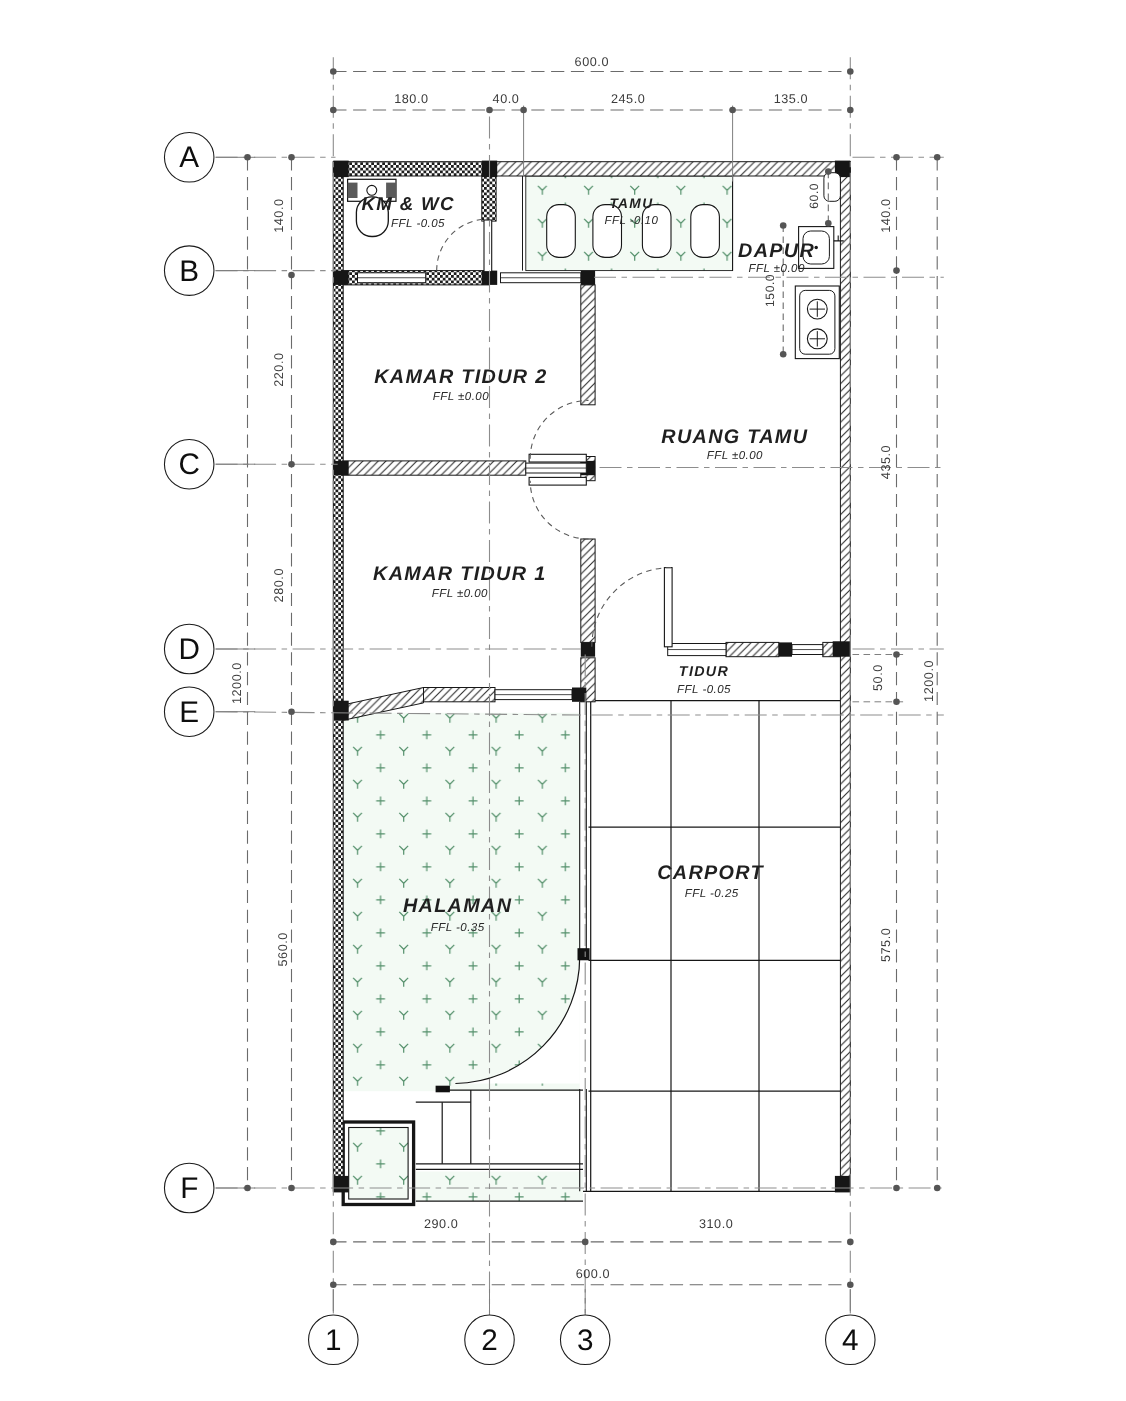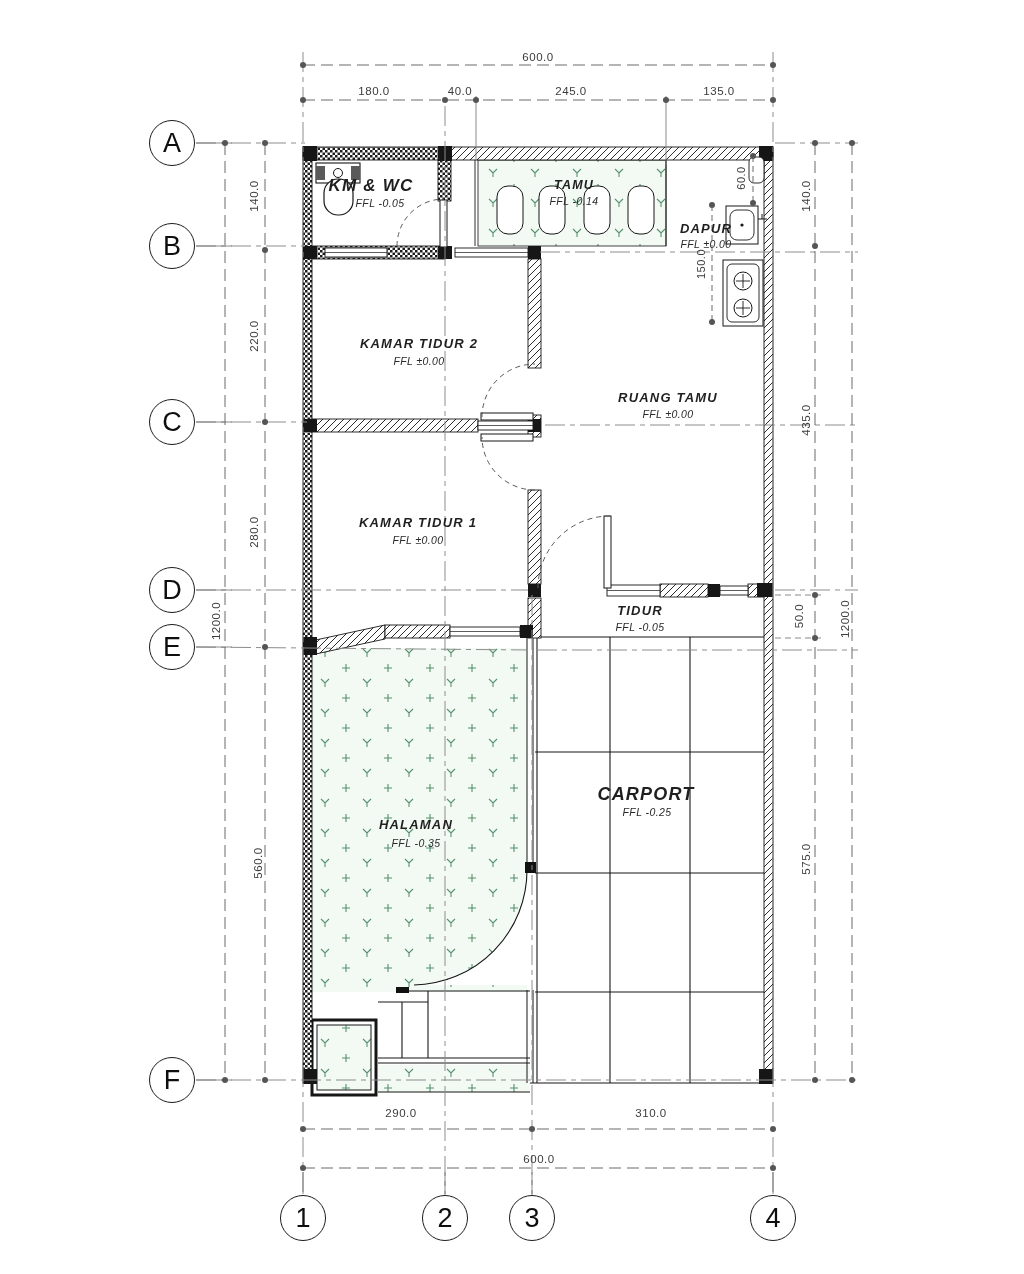--- a/index.html
+++ b/index.html
@@ -2,21 +2,21 @@
 <html><head>
 <meta charset="utf-8">
 <style>
   html,body{margin:0;padding:0;background:#ffffff;}
   #sheet{position:relative;width:1024px;height:1274px;background:#fff;overflow:hidden;
          font-family:"Liberation Sans",sans-serif;}
   #plan-svg{position:absolute;left:0;top:0;}
   .lbl{position:absolute;transform:translate(-50%,-50%);white-space:nowrap;color:#2e2e2e;}
   .rot{transform:translate(-50%,-50%) rotate(-90deg);}
   .dim{font-size:11.5px;color:#3c3c3c;letter-spacing:.5px;}
-  .room{font-style:italic;font-weight:bold;color:#1f1f1f;letter-spacing:1.2px;font-size:13px;}
+  .room{font-style:italic;font-weight:bold;color:#1f1f1f;letter-spacing:1.2px;font-size:18px;}
   .ffl{font-style:italic;color:#2a2a2a;letter-spacing:.4px;font-size:10.5px;text-align:center;}
   .sm{font-size:11px;}
   .bub{position:absolute;width:44px;height:44px;border:1.6px solid #1c1c1c;border-radius:50%;
        background:#fff;display:flex;align-items:center;justify-content:center;
        font-size:27px;color:#0e0e0e;transform:translate(-50%,-50%);}
 </style>
 </head>
 <body>
 
 <div id="sheet">
@@ -294,21 +294,21 @@
 <div class="lbl dim rot" style="left:845px;top:619px">1200.0</div>
 <div class="lbl dim rot sm" style="left:741px;top:178px">60.0</div>
 <div class="lbl dim rot sm" style="left:701px;top:264px">150.0</div>
 <div class="lbl dim" style="left:401px;top:1113px">290.0</div>
 <div class="lbl dim" style="left:651px;top:1113px">310.0</div>
 <div class="lbl dim" style="left:539px;top:1159px">600.0</div>
 
 <div class="lbl room" style="left:371px;top:186px;font-size:17px">KM &amp; WC</div>
 <div class="lbl ffl" style="left:380px;top:203px">FFL -0.05</div>
 <div class="lbl room" style="left:574px;top:185px;font-size:12.5px">TAMU</div>
-<div class="lbl ffl" style="left:574px;top:201px">FFL -0.14</div>
+<div class="lbl ffl" style="left:574px;top:201px">FFL -0.10</div>
 <div class="lbl room" style="left:706px;top:228px">DAPUR</div>
 <div class="lbl ffl" style="left:706px;top:244px">FFL ±0.00</div>
 <div class="lbl room" style="left:419px;top:343px">KAMAR TIDUR 2</div>
 <div class="lbl ffl" style="left:419px;top:361px">FFL ±0.00</div>
 <div class="lbl room" style="left:668px;top:397px">RUANG TAMU</div>
 <div class="lbl ffl" style="left:668px;top:414px">FFL ±0.00</div>
 <div class="lbl room" style="left:418px;top:522px">KAMAR TIDUR 1</div>
 <div class="lbl ffl" style="left:418px;top:540px">FFL ±0.00</div>
 <div class="lbl room" style="left:640px;top:610px;font-size:13px">TIDUR</div>
 <div class="lbl ffl" style="left:640px;top:627px">FFL -0.05</div>

